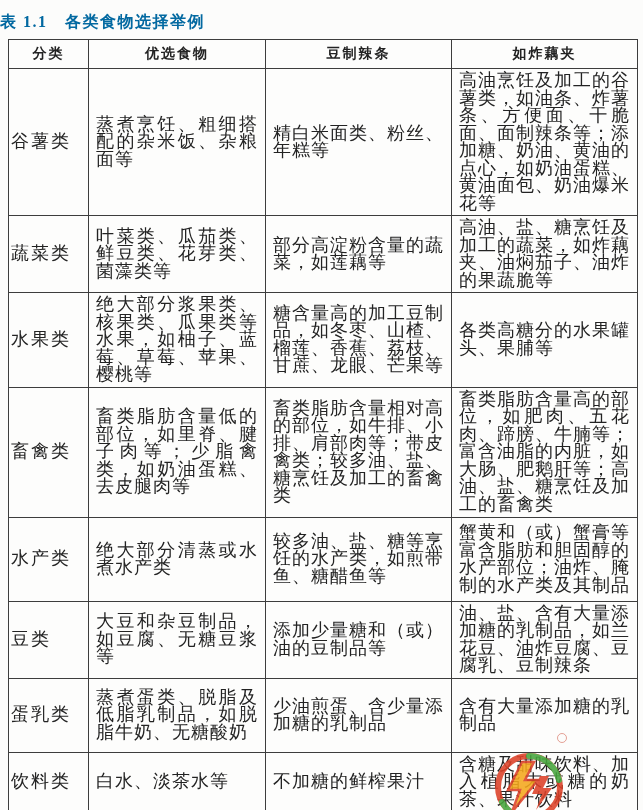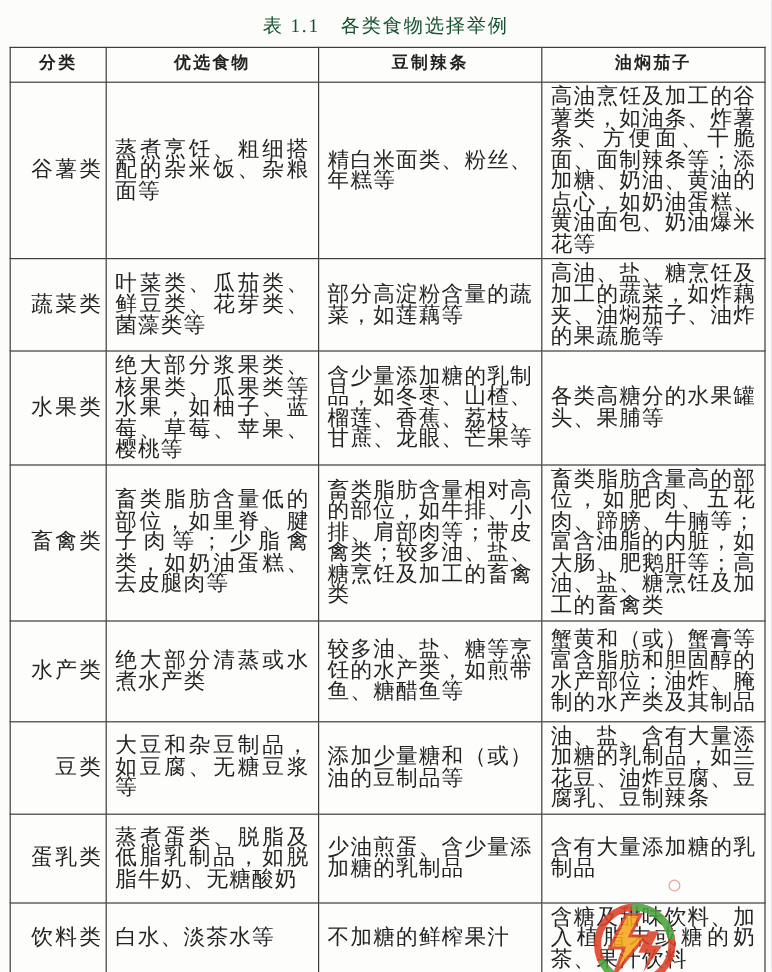--- a/index.html
+++ b/index.html
@@ -7,26 +7,26 @@
     position:relative;
     width:643px;height:810px;
     margin:0 auto;
     background:#fcfcfb;
     overflow:hidden;
     font-family:"Liberation Serif","DejaVu Serif",serif;
     color:#232323;
     box-shadow:0 0 4px rgba(0,0,0,.25);
   }
   .doc-title{
-    text-align:center;
+    text-align:left;
     padding-top:12px;
     font-size:16px;
-    font-weight:normal;
+    font-weight:bold;
     letter-spacing:1.5px;
-    color:#14532d;
+    color:#0369a1;
   }
   table.food-table{
     border-collapse:collapse;
     table-layout:fixed;
     width:629px;
     margin:6px auto 0 8px;
     background:#fdfdfc;
   }
   .food-table th,.food-table td{
     border:1px solid #3d3d3d;
@@ -37,21 +37,21 @@
     word-break:break-all;
   }
   .food-table th{
     font-weight:bold;
     text-align:center;
     font-size:14px;
     letter-spacing:2px;
     height:22px;
   }
   td.cat{
-    text-align:right;
+    text-align:left;
     letter-spacing:2px;
     white-space:nowrap;
     padding:3px 2px;
   }
   td.bc{
     text-align:justify;
     text-align-last:left;
     letter-spacing:1px;
   }
   
@@ -84,40 +84,40 @@
       <col style="width:80px">
         <col style="width:177px">
         <col style="width:186px">
         <col style="width:186px">
     </colgroup>
     <thead>
       <tr>
         <th>分类</th>
         <th>优选食物</th>
         <th>豆制辣条</th>
-        <th>油焖茄子</th>
+        <th>如炸藕夹</th>
       </tr>
     </thead>
     <tbody>
       <tr style="height:106px">
         <td class="cat">谷薯类</td>
         <td class="bc">蒸煮烹饪、粗细搭配的杂米饭、杂粮面等</td>
         <td class="bc">精白米面类、粉丝、年糕等</td>
         <td class="bc">高油烹饪及加工的谷薯类，如油条、炸薯条、方便面、干脆面、面制辣条等；添加糖、奶油、黄油的点心，如奶油蛋糕、黄油面包、奶油爆米花等</td>
       </tr>
       <tr style="height:64px">
         <td class="cat">蔬菜类</td>
         <td class="bc">叶菜类、瓜茄类、鲜豆类、花芽类、菌藻类等</td>
         <td class="bc">部分高淀粉含量的蔬菜，如莲藕等</td>
         <td class="bc">高油、盐、糖烹饪及加工的蔬菜，如炸藕夹、油焖茄子、油炸的果蔬脆等</td>
       </tr>
       <tr style="height:91px">
         <td class="cat">水果类</td>
         <td class="bc">绝大部分浆果类、核果类、瓜果类等水果，如柚子、蓝莓、草莓、苹果、樱桃等</td>
-        <td class="bc">含少量添加糖的乳制品，如冬枣、山楂、榴莲、香蕉、荔枝、甘蔗、龙眼、芒果等</td>
+        <td class="bc">糖含量高的加工豆制品，如冬枣、山楂、榴莲、香蕉、荔枝、甘蔗、龙眼、芒果等</td>
         <td class="bc">各类高糖分的水果罐头、果脯等</td>
       </tr>
       <tr style="height:130px">
         <td class="cat">畜禽类</td>
         <td class="bc">畜类脂肪含量低的部位，如里脊、腱子肉等；少脂禽类，如奶油蛋糕、去皮腿肉等</td>
         <td class="bc">畜类脂肪含量相对高的部位，如牛排、小排、肩部肉等；带皮禽类；较多油、盐、糖烹饪及加工的畜禽类</td>
         <td class="bc">畜类脂肪含量高的部位，如肥肉、五花肉、蹄膀、牛腩等；富含油脂的内脏，如大肠、肥鹅肝等；高油、盐、糖烹饪及加工的畜禽类</td>
       </tr>
       <tr style="height:84px">
         <td class="cat">水产类</td>

